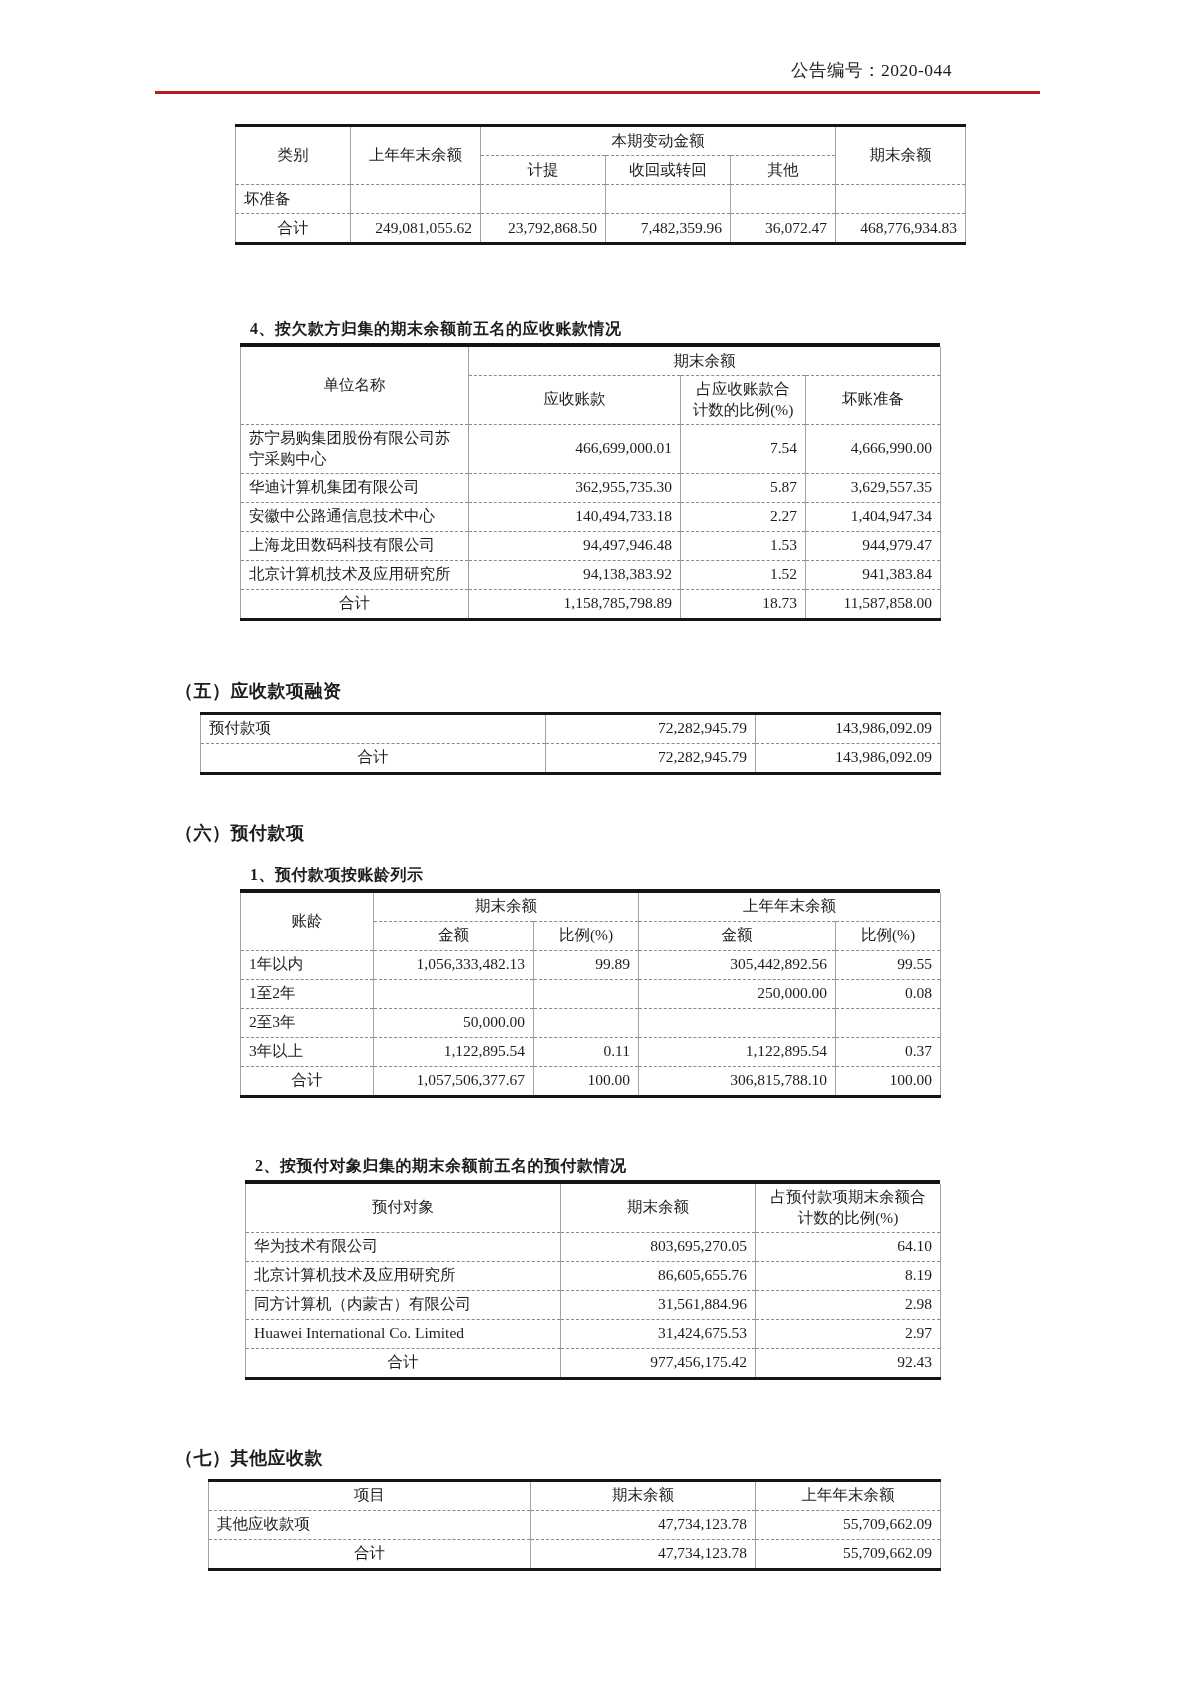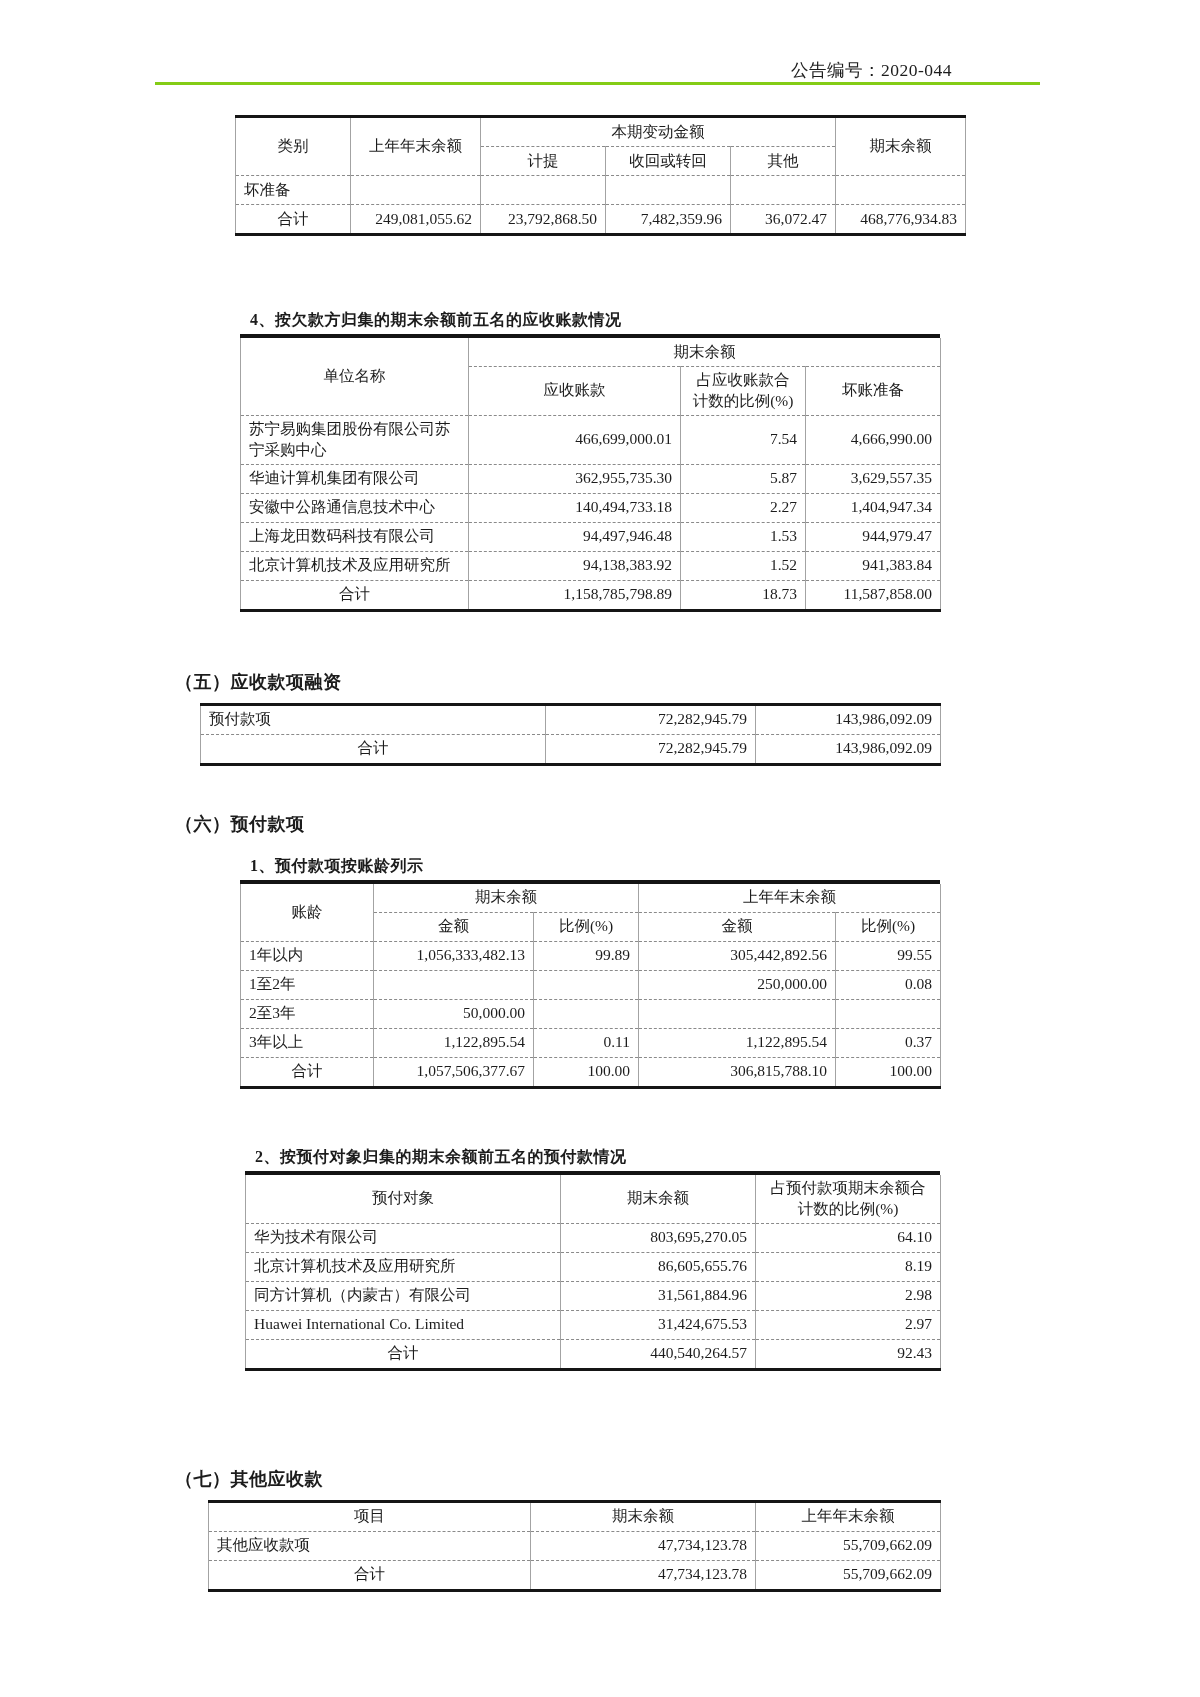--- a/index.html
+++ b/index.html
@@ -9,21 +9,22 @@
     font-family:"Liberation Serif","DejaVu Serif",serif;
     color:#1c1c1c;
     overflow:hidden;
     position:relative;
   }
   .page{padding-top:58px;}
 
   
   .doc-header{
     margin:0 160px 0 155px;
-    border-bottom:3px solid #84cc16;
+    border-bottom:3px solid #b91c1c;
+    padding-bottom:9px;
     text-align:right;
   }
   .doc-number{
     font-size:17.5px;
     padding-right:88px;
     letter-spacing:.5px;
   }
 
   
   table.doc-table{
@@ -70,21 +71,21 @@
   .t1{margin:30px 0 0 235px;width:730px;}
   .h-s4{margin:74px 0 0 240px;width:700px;}
   .t2{margin:0 0 0 240px;width:700px;}
   .h-s5{margin-top:58px;}
   .t3{margin:9px 0 0 200px;width:740px;}
   .h-s6{margin-top:46px;}
   .h-sub1{margin:20px 0 0 240px;width:700px;}
   .t4{margin:0 0 0 240px;width:700px;border-radius:32px;}
   .h-sub2{margin:58px 0 0 245px;width:695px;}
   .t5{margin:0 0 0 245px;width:695px;}
-  .h-s7{margin-top:96px;}
+  .h-s7{margin-top:66px;}
   .t6{margin:9px 0 0 208px;width:732px;}
 </style>
 </head>
 <body>
 
 <div class="page">
 
   <div class="doc-header">
     <span class="doc-number">公告编号：2020-044</span>
   </div>
@@ -296,21 +297,21 @@
         <td class="r">31,561,884.96</td>
         <td class="r">2.98</td>
       </tr>
       <tr>
         <td class="l">Huawei International Co. Limited</td>
         <td class="r">31,424,675.53</td>
         <td class="r">2.97</td>
       </tr>
       <tr>
         <td class="c">合计</td>
-        <td class="r">440,540,264.57</td>
+        <td class="r">977,456,175.42</td>
         <td class="r">92.43</td>
       </tr>
     </tbody>
   </table>
 
   <div class="big-heading h-s7">（七）其他应收款</div>
   <table class="doc-table t6">
     <colgroup>
         <col style="width:322px">
         <col style="width:225px">

